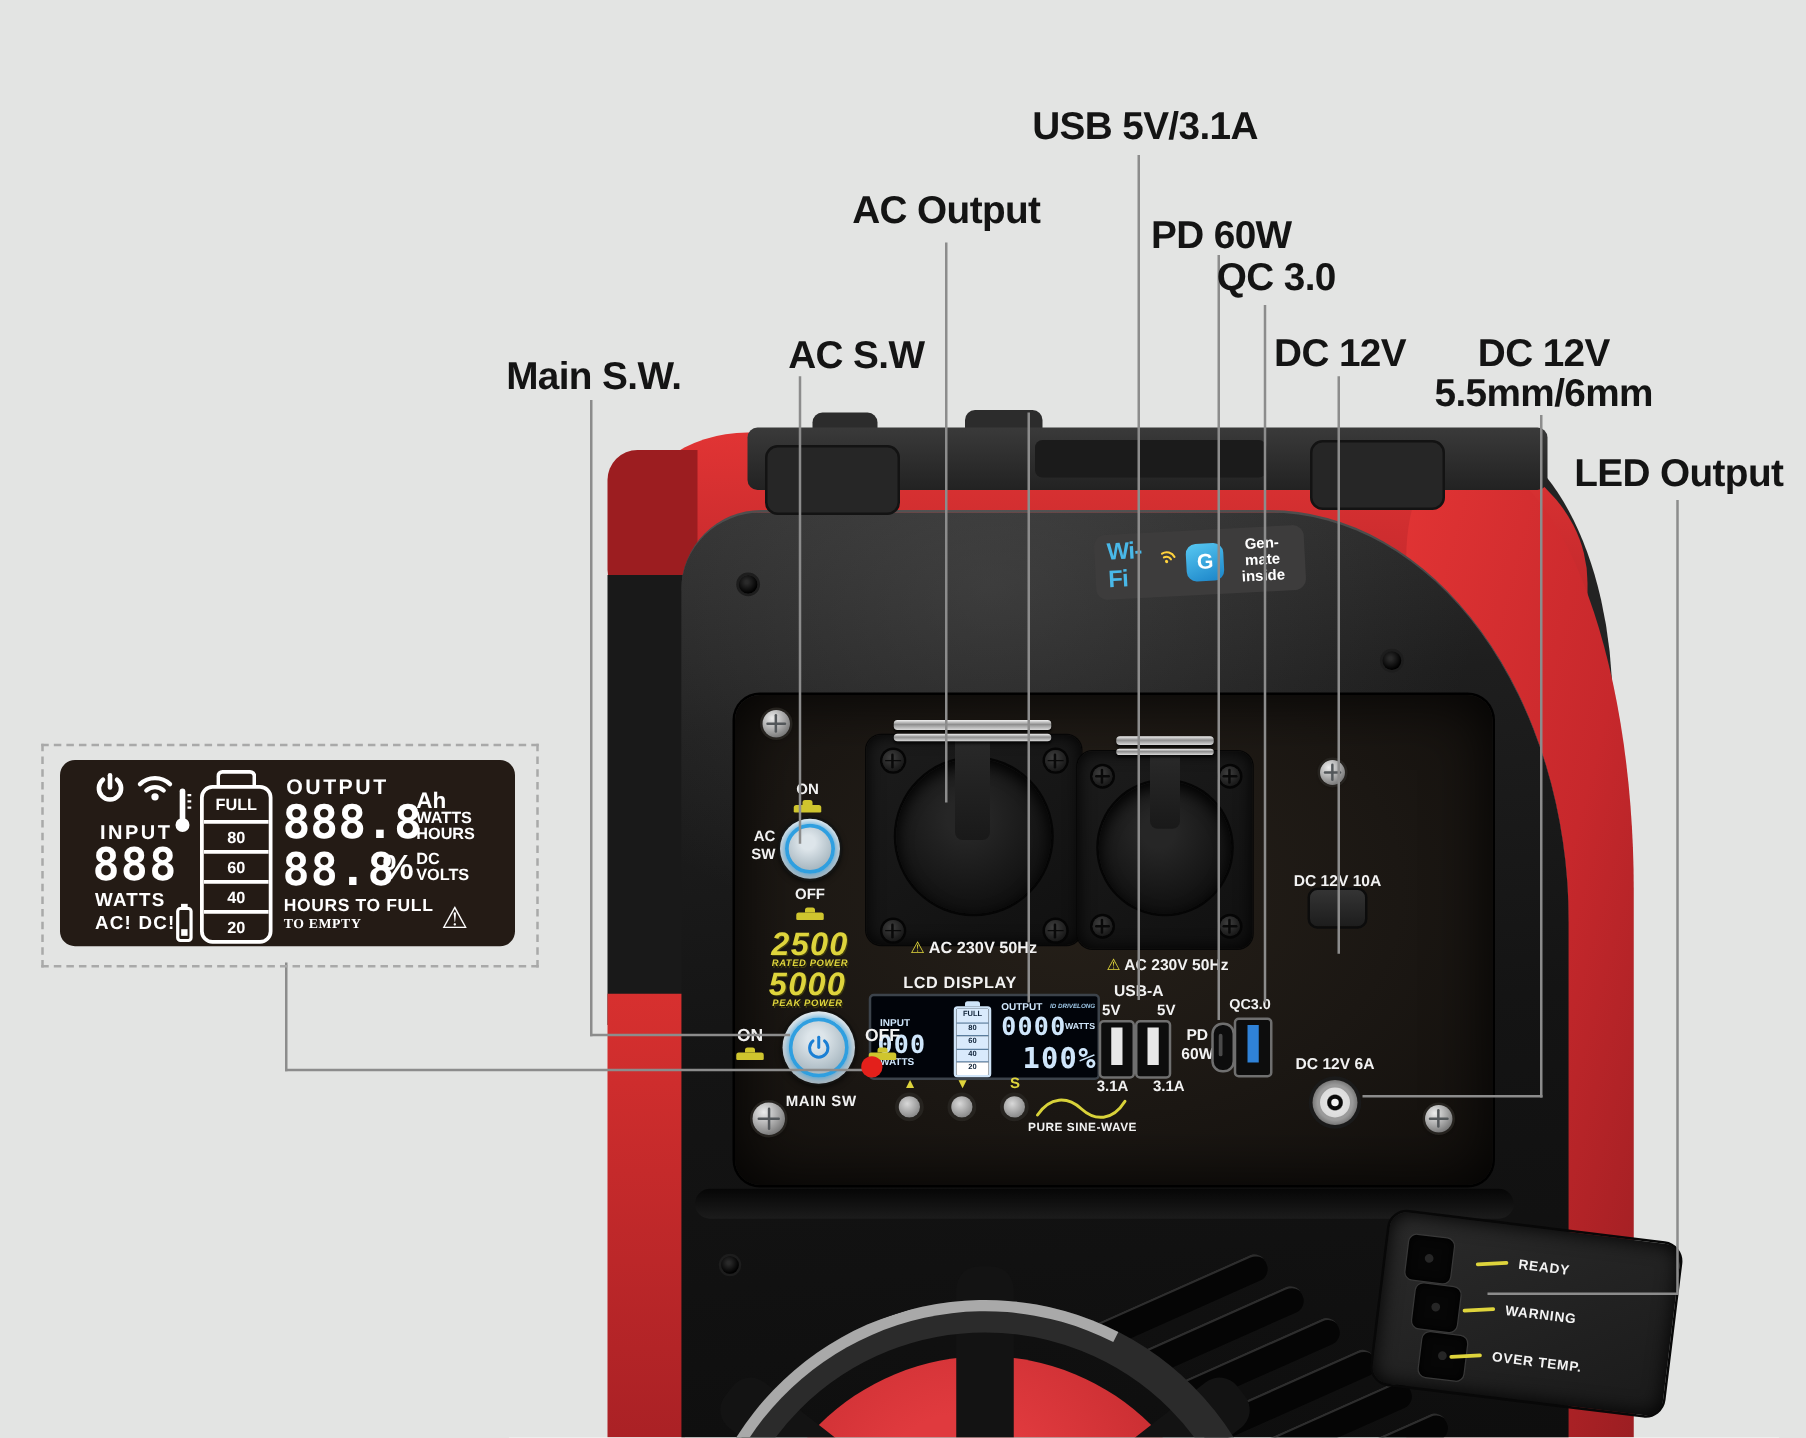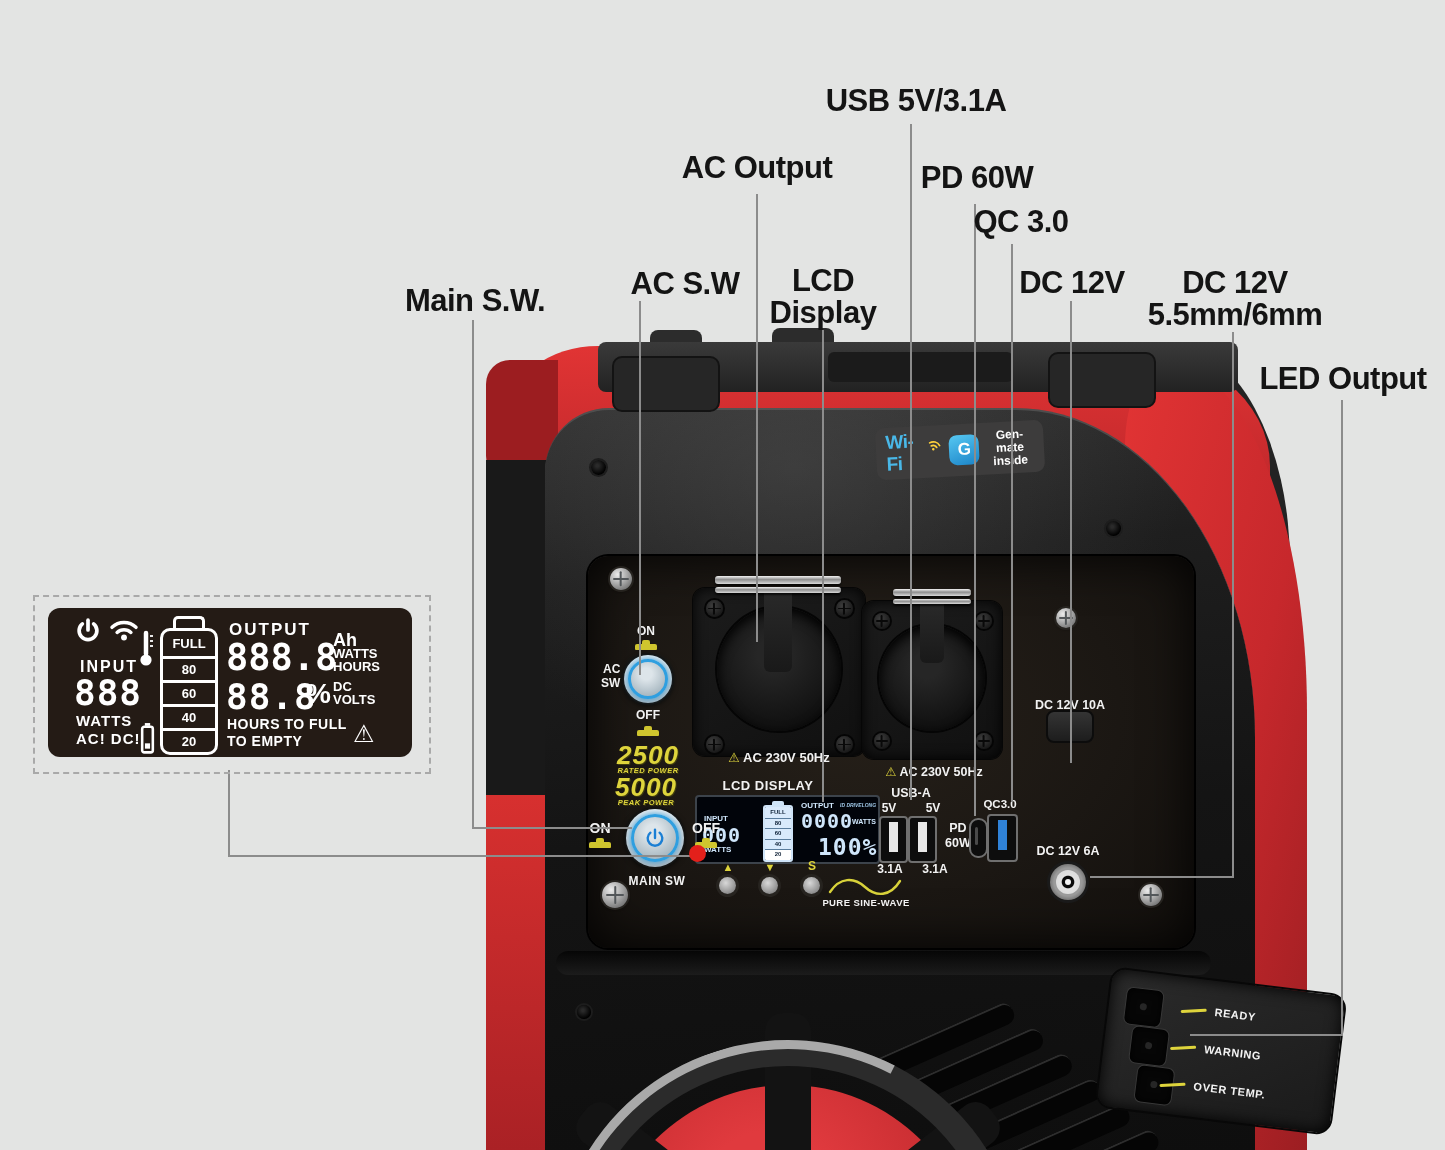--- a/index.html
+++ b/index.html
@@ -374,21 +374,21 @@
         <div>WATTS</div>
         <div>HOURS</div>
       </div>
       <div class="iw seg" style="left:178px;top:68px;font-size:36px;">88.8</div>
       <div class="iw" style="left:258px;top:70px;font-size:28px;">%</div>
       <div class="iw" style="left:285px;top:72px;font-size:13px;line-height:13px;">
         <div>DC</div>
         <div>VOLTS</div>
       </div>
       <div class="iw" style="left:179px;top:108px;font-size:14px;letter-spacing:.5px;">HOURS TO FULL</div>
-      <div class="iw" style="left:179px;top:125px;font-size:14px;letter-spacing:.5px;">TO EMPTY</div>
+      <div class="iw" style="left:179px;top:125px;font-size:11px;letter-spacing:.5px;font-family:Liberation Serif, serif;">TO EMPTY</div>
       <div class="iw" style="left:305px;top:112px;font-size:24px;">⚠</div>
     </div>
   </div>
 
   <div class="cline v" style="left:910px;top:124px;height:676px;"></div>
   <div class="cline v" style="left:756px;top:194px;height:448px;"></div>
   <div class="cline v" style="left:974px;top:204px;height:612px;"></div>
   <div class="cline v" style="left:1011px;top:244px;height:558px;"></div>
   <div class="cline v" style="left:472px;top:320px;height:509px;"></div>
   <div class="cline h" style="left:472px;top:827px;width:160px;"></div>
@@ -397,28 +397,24 @@
   <div class="cline v" style="left:1070px;top:301px;height:462px;"></div>
   <div class="cline v" style="left:1232px;top:332px;height:546px;"></div>
   <div class="cline h" style="left:1090px;top:876px;width:144px;"></div>
   <div class="cline v" style="left:1341px;top:400px;height:636px;"></div>
   <div class="cline h" style="left:1190px;top:1034px;width:153px;"></div>
   <div class="cline v" style="left:228px;top:770px;height:87px;"></div>
   <div class="cline h" style="left:228px;top:855px;width:470px;"></div>
 
   <div class="clabel" style="left:916px;top:85px;">USB 5V/3.1A</div>
   <div class="clabel" style="left:757px;top:152px;">AC Output</div>
-  <div class="clabel" style="left:977px;top:162px;">PD 60W</div>
+  <div class="clabel" style="left:977px;top:172px;">PD 60W</div>
   <div class="clabel" style="left:1021px;top:206px;">QC 3.0</div>
   <div class="clabel" style="left:475px;top:285px;">Main S.W.</div>
   <div class="clabel" style="left:641px;top:268px;margin-left:44px;">AC S.W</div>
-  <div class="clabel" style="left:823px;top:265px;">
-    <div>LCD</div>
-    <div>Display</div>
-  </div>
   <div class="clabel" style="left:1072px;top:267px;">DC 12V</div>
   <div class="clabel" style="left:1235px;top:267px;">
     <div>DC 12V</div>
     <div>5.5mm/6mm</div>
   </div>
   <div class="clabel" style="left:1343px;top:363px;">LED Output</div>
 
 </div>
 
 </body></html>

